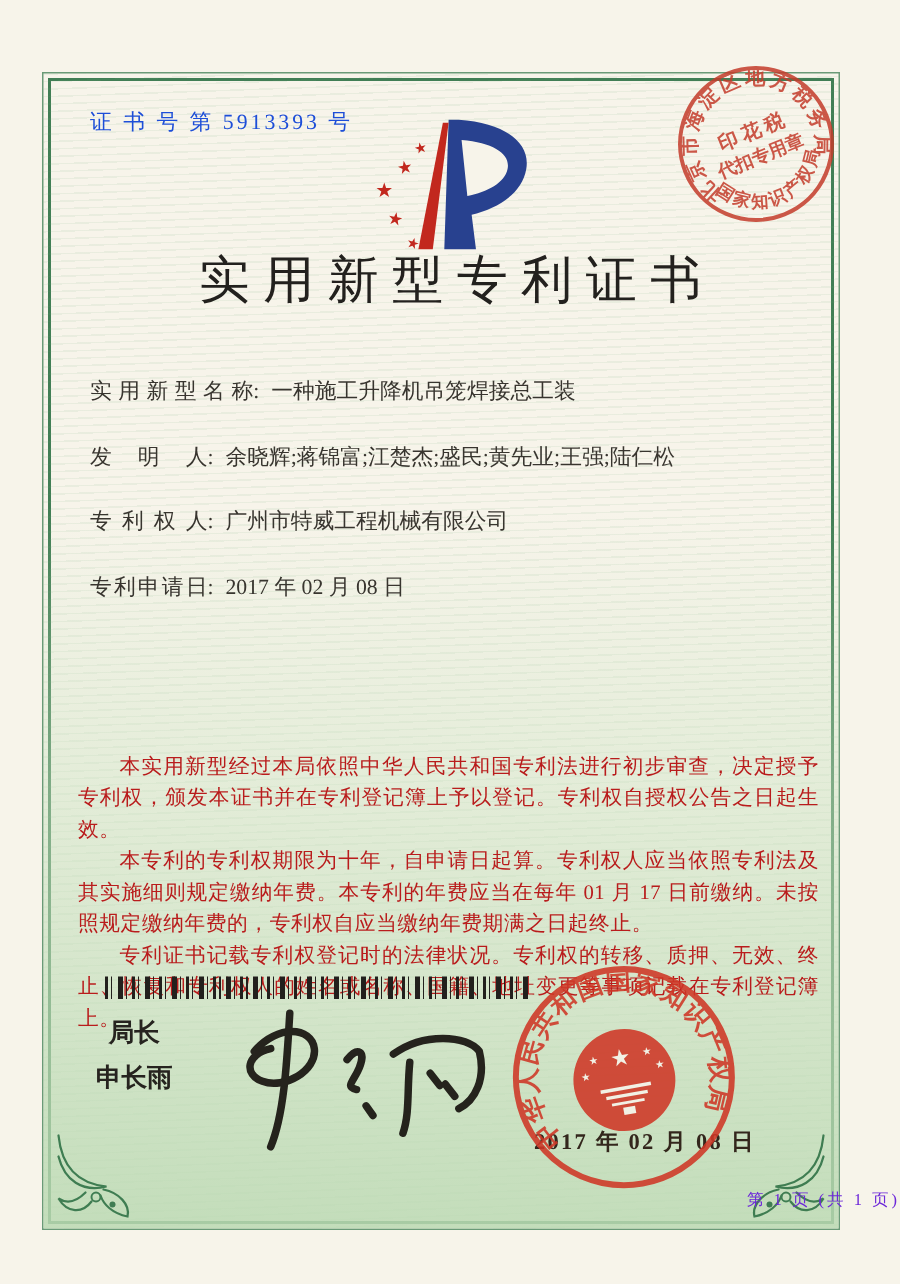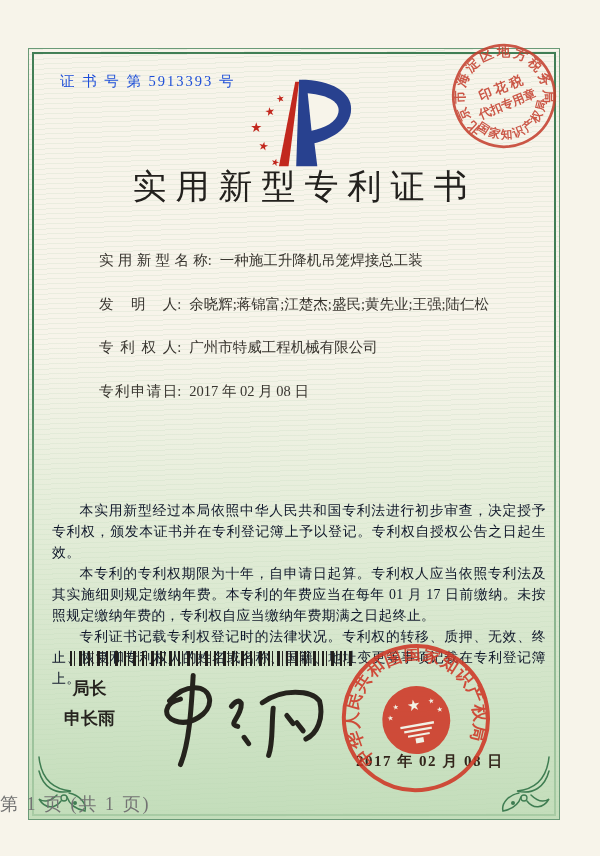--- a/index.html
+++ b/index.html
@@ -12,37 +12,37 @@
      background:
        linear-gradient(180deg, rgba(213,232,204,0) 38%, rgba(203,227,194,.45) 62%, rgba(186,217,178,.85) 100%),
        repeating-linear-gradient(178deg, rgba(110,170,120,.10) 0 1px, rgba(0,0,0,0) 1px 5px);}
   .certno{position:absolute;left:60px;top:72px;font-size:14.5px;letter-spacing:2px;color:#1d4ed8;text-align:right;}
   .logo{position:absolute;left:238px;top:76px;}
   .taxstamp{position:absolute;left:446px;top:38px;transform:rotate(-22deg);opacity:.85;}
   .title{position:absolute;left:0;right:0;top:164px;text-align:center;font-size:34px;font-weight:normal;
          letter-spacing:9px;text-indent:9px;color:#23211e;}
   .fields{position:absolute;left:60px;top:251px;right:48px;font-size:14.5px;color:#38352f;}
   .field{height:18px;margin-bottom:25.5px;white-space:nowrap;}
-  .flabel{display:inline-block;width:5.4em;text-align:justify;text-align-last:justify;vertical-align:top;margin-left:39px;}
+  .flabel{display:inline-block;width:5.4em;text-align:justify;text-align-last:justify;vertical-align:top;}
   .flabel.wide{width:7.5em;}
   .colon{margin-right:.55em;}
   .paras{position:absolute;left:52px;top:500px;width:494px;font-size:13.8px;line-height:21px;
-         color:#0f172a;text-align:justify;letter-spacing:.4px;}
+         color:#b91c1c;text-align:justify;letter-spacing:.4px;}
   .paras p{margin:0;text-indent:2em;}
   .barcode{position:absolute;left:70px;top:651px;width:282px;height:15px;
      background:repeating-linear-gradient(90deg,#22201d 0 2px,transparent 2px 4px,#22201d 4px 5px,
         transparent 5px 9px,#22201d 9px 12px,transparent 12px 14px,#22201d 14px 15px,transparent 15px 18px);}
   .officer{position:absolute;left:64px;top:674px;font-size:17px;font-weight:600;color:#26231f;line-height:30px;text-align:center;}
   .officer div{height:30px;}
   .sig{position:absolute;left:135px;top:670px;}
   .issue-date{position:absolute;left:356px;top:752px;font-size:15px;font-weight:700;
               letter-spacing:1.5px;color:#33261c;z-index:1;}
   .seal{position:absolute;left:334px;top:636px;transform:rotate(-10deg);opacity:.88;z-index:2;}
-  .footer{position:absolute;left:0;right:0;top:792px;text-align:left;font-size:18px;
-          color:#737373;letter-spacing:2px;}
+  .footer{position:absolute;left:0;right:0;top:792px;text-align:right;font-size:11px;
+          color:#6d28d9;letter-spacing:2px;}
   .corner{position:absolute;bottom:4px;}
   .corner.right{right:4px;}
   .corner.left{left:4px;transform:scaleX(-1);}
   .seal-font{font-family:"Liberation Serif","DejaVu Serif",serif;font-weight:bold;}
 </style>
 </head>
 <body>
 
 <div class="page">
 

